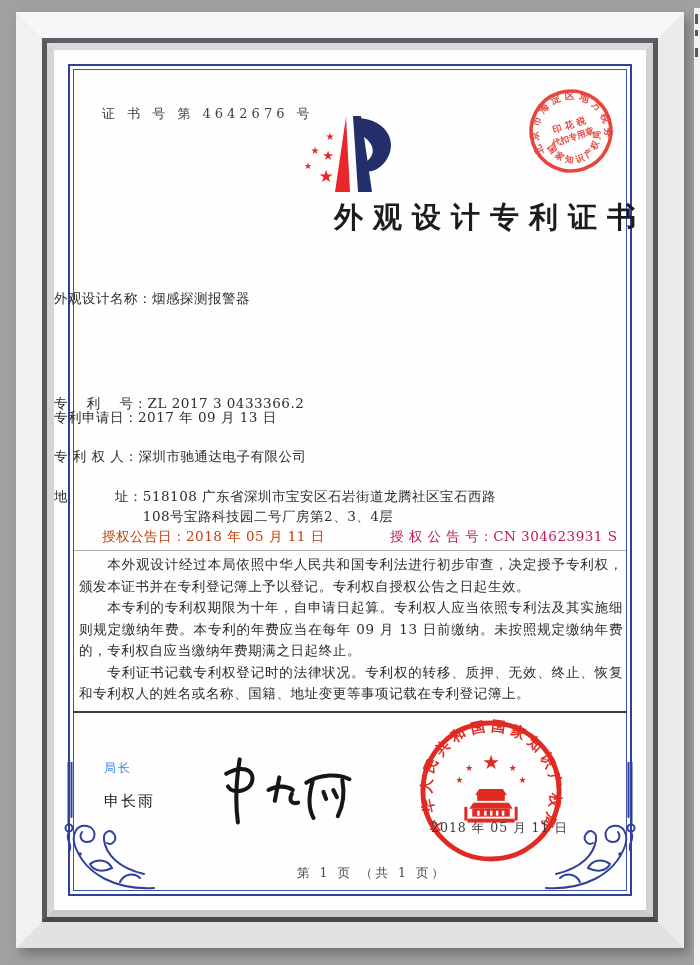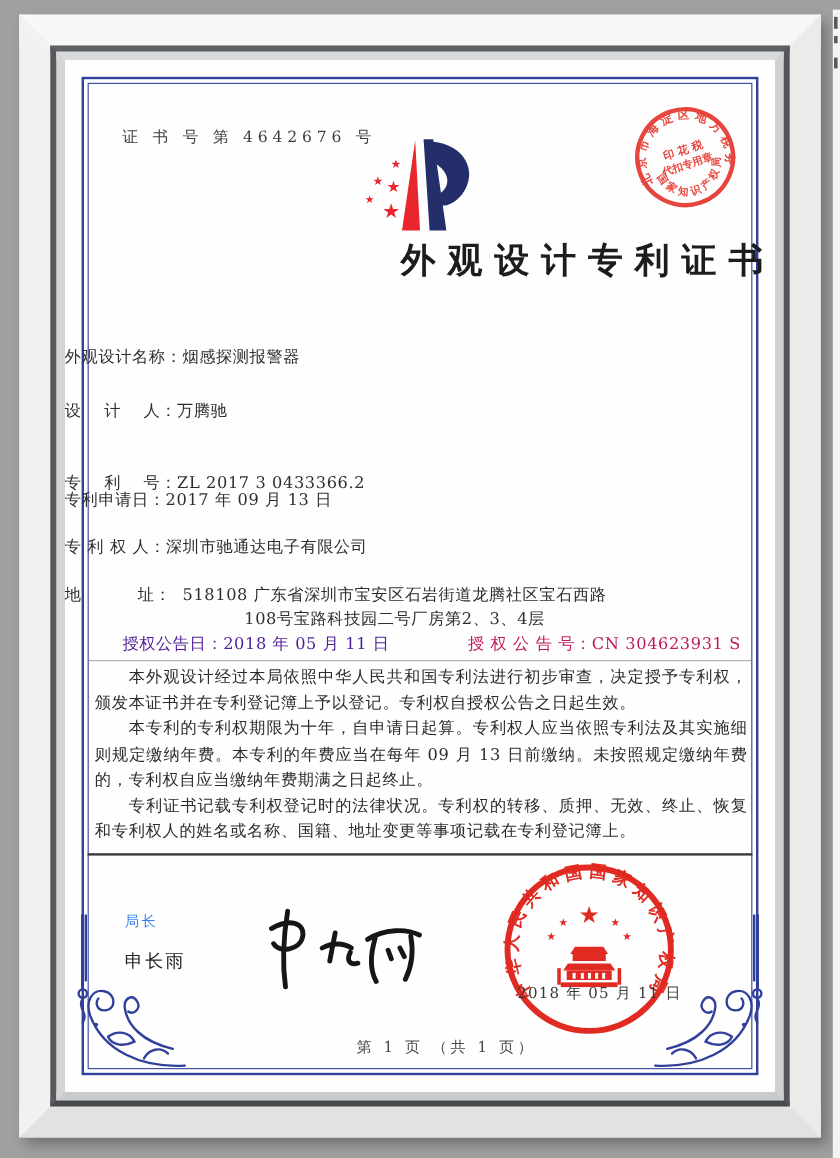--- a/index.html
+++ b/index.html
@@ -36,24 +36,24 @@
   .flourish.right{left:491px;transform:scaleX(-1);}
   
   .cert-no{position:absolute;left:48px;top:55px;font-size:13px;letter-spacing:4px;color:#3d3d3d;}
   .logo{position:absolute;left:246px;top:64px;width:100px;height:84px;}
   .title{
     position:absolute;left:0;right:0;top:148px;text-align:right;
     font-size:29px;font-weight:bold;letter-spacing:10px;color:#1c1c1c;
   }
   .field-row{position:absolute;left:0;right:0;display:flex;font-size:13.5px;line-height:20px;color:#2e2e2e;letter-spacing:.5px;}
   .field-label{white-space:pre;}
-  .field-value{flex:0 1 auto;text-align:center;}
+  .field-value{flex:0 1 auto;}
   .row-0{top:238px;} .row-1{top:283px;} .row-2{top:319px;margin-top:24px;} .row-3{top:357px;} .row-4{top:396px;} .row-5{top:436px;}
   .row-address .field-value{max-width:372px;}
-  .grant-left{position:absolute;left:48px;top:478px;font-size:13.5px;letter-spacing:.5px;color:#4c1d95;}
+  .grant-left{position:absolute;left:48px;top:478px;font-size:13.5px;letter-spacing:.5px;color:#c2410c;}
   .grant-right{position:absolute;left:336px;top:478px;font-size:13.5px;letter-spacing:.5px;color:#be185d;}
   .thin-rule{position:absolute;left:20px;width:552px;top:500px;height:1px;background:#b0b0b0;}
   .body-text{
     position:absolute;left:25px;right:23px;top:504px;
     font-size:13.5px;line-height:21.5px;text-align:justify;color:#2c2c2c;letter-spacing:.6px;
   }
   .body-text p{margin:0;text-indent:2.1em;}
   .thick-rule{position:absolute;left:19px;width:554px;top:661px;height:2px;background:#3c3c3c;}
   .director-title{position:absolute;left:50px;top:710px;font-size:12px;letter-spacing:2px;color:#3b82f6;}
   .director-name{position:absolute;left:50px;top:742px;font-size:15px;letter-spacing:2px;color:#222;}
@@ -116,24 +116,20 @@
           <text x="8" y="55" font-size="9" fill="#e8262b" text-anchor="middle">★</text>
           <text x="28" y="46" font-size="13" fill="#e8262b" text-anchor="middle">★</text>
           <text x="26" y="68" font-size="17" fill="#e8262b" text-anchor="middle">★</text>
         </svg>
 
         <div class="title">外观设计专利证书</div>
 
         <div class="field-row row-0">
           <span class="field-label">外观设计名称：</span>
           <span class="field-value">烟感探测报警器</span>
-        </div>
-        <div class="field-row row-1">
-          <span class="field-label">设　 计 　人：</span>
-          <span class="field-value">万腾驰</span>
         </div>
         <div class="field-row row-2">
           <span class="field-label">专　 利 　号：</span>
           <span class="field-value">ZL 2017 3 0433366.2</span>
         </div>
         <div class="field-row row-3">
           <span class="field-label">专利申请日：</span>
           <span class="field-value">2017 年 09 月 13 日</span>
         </div>
         <div class="field-row row-4">

